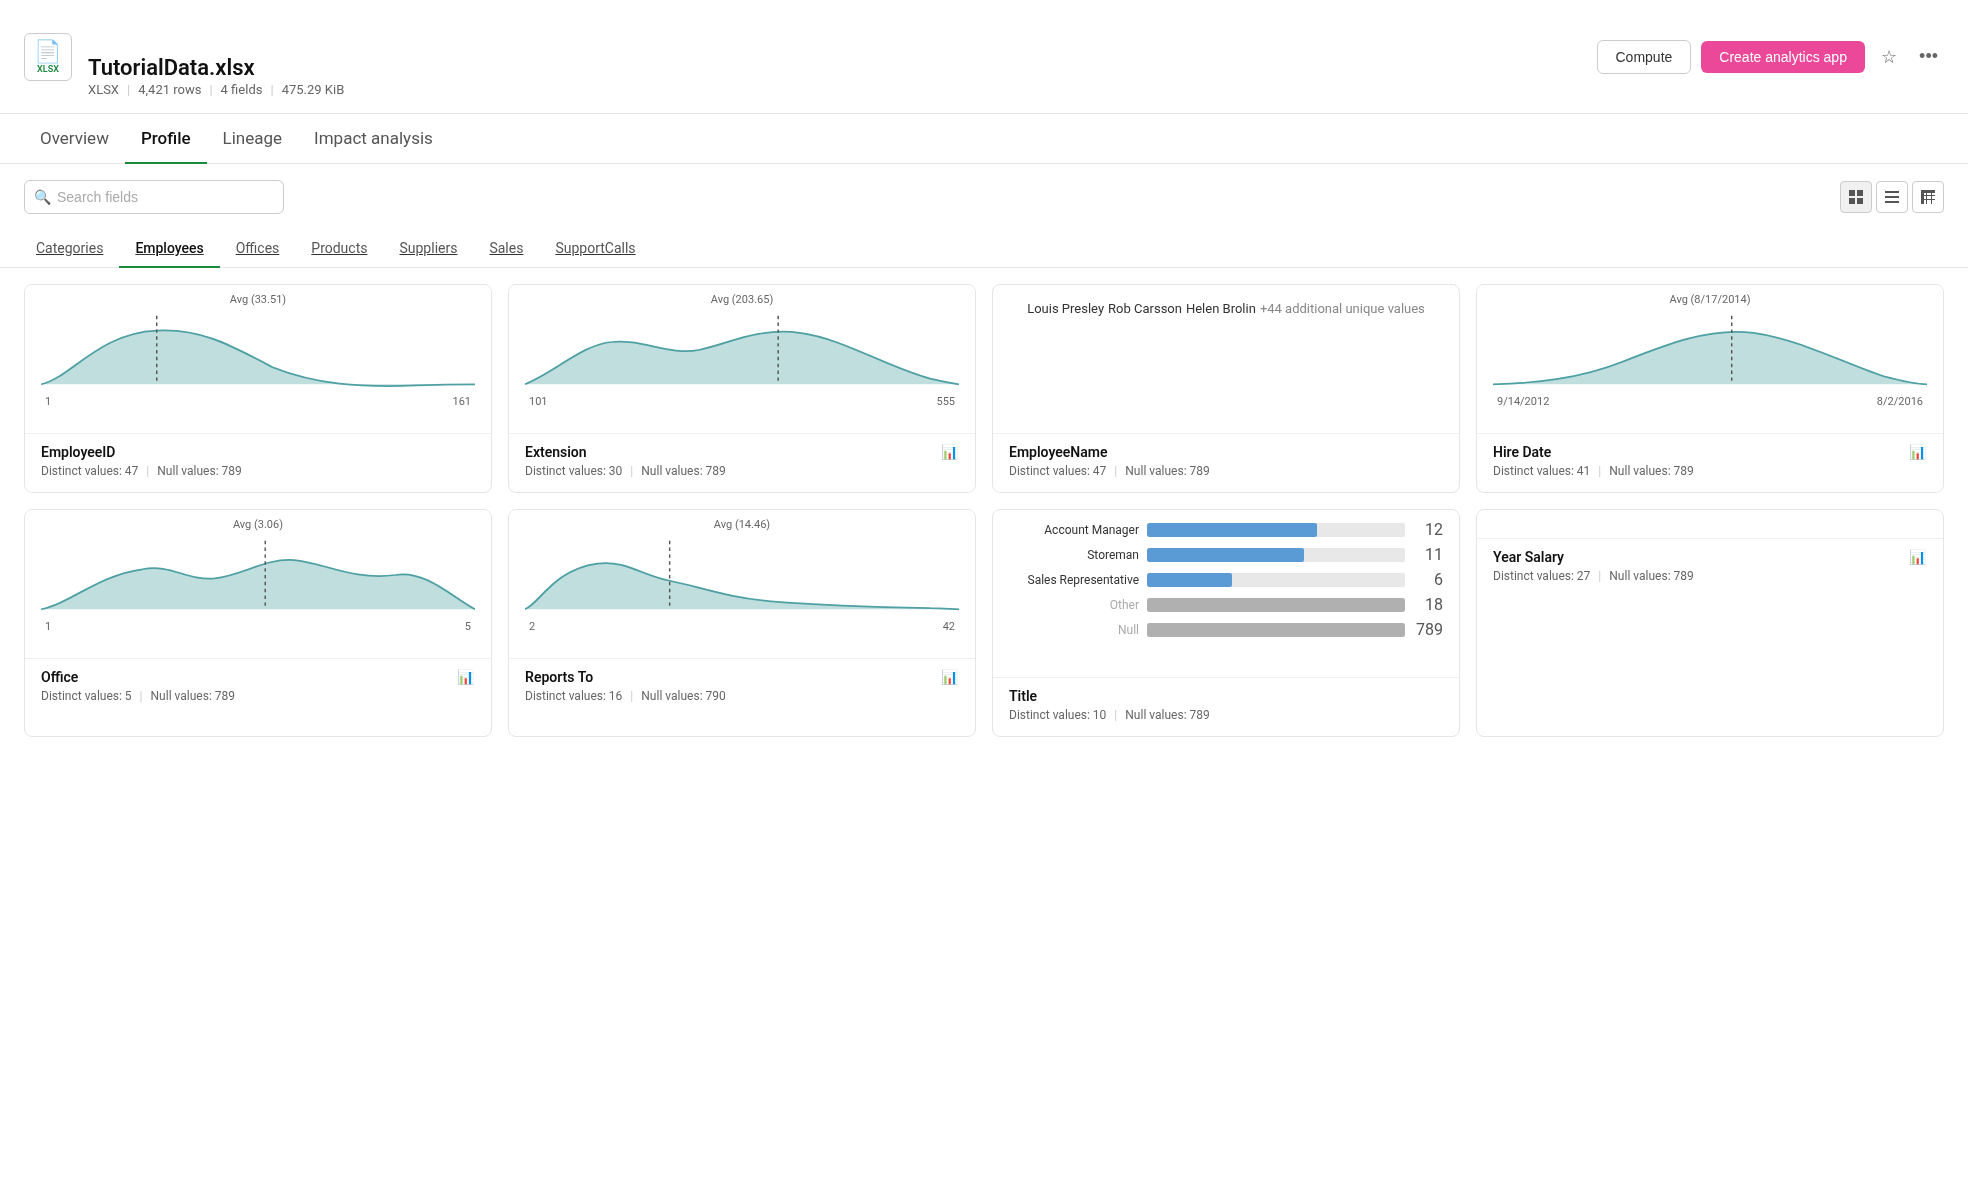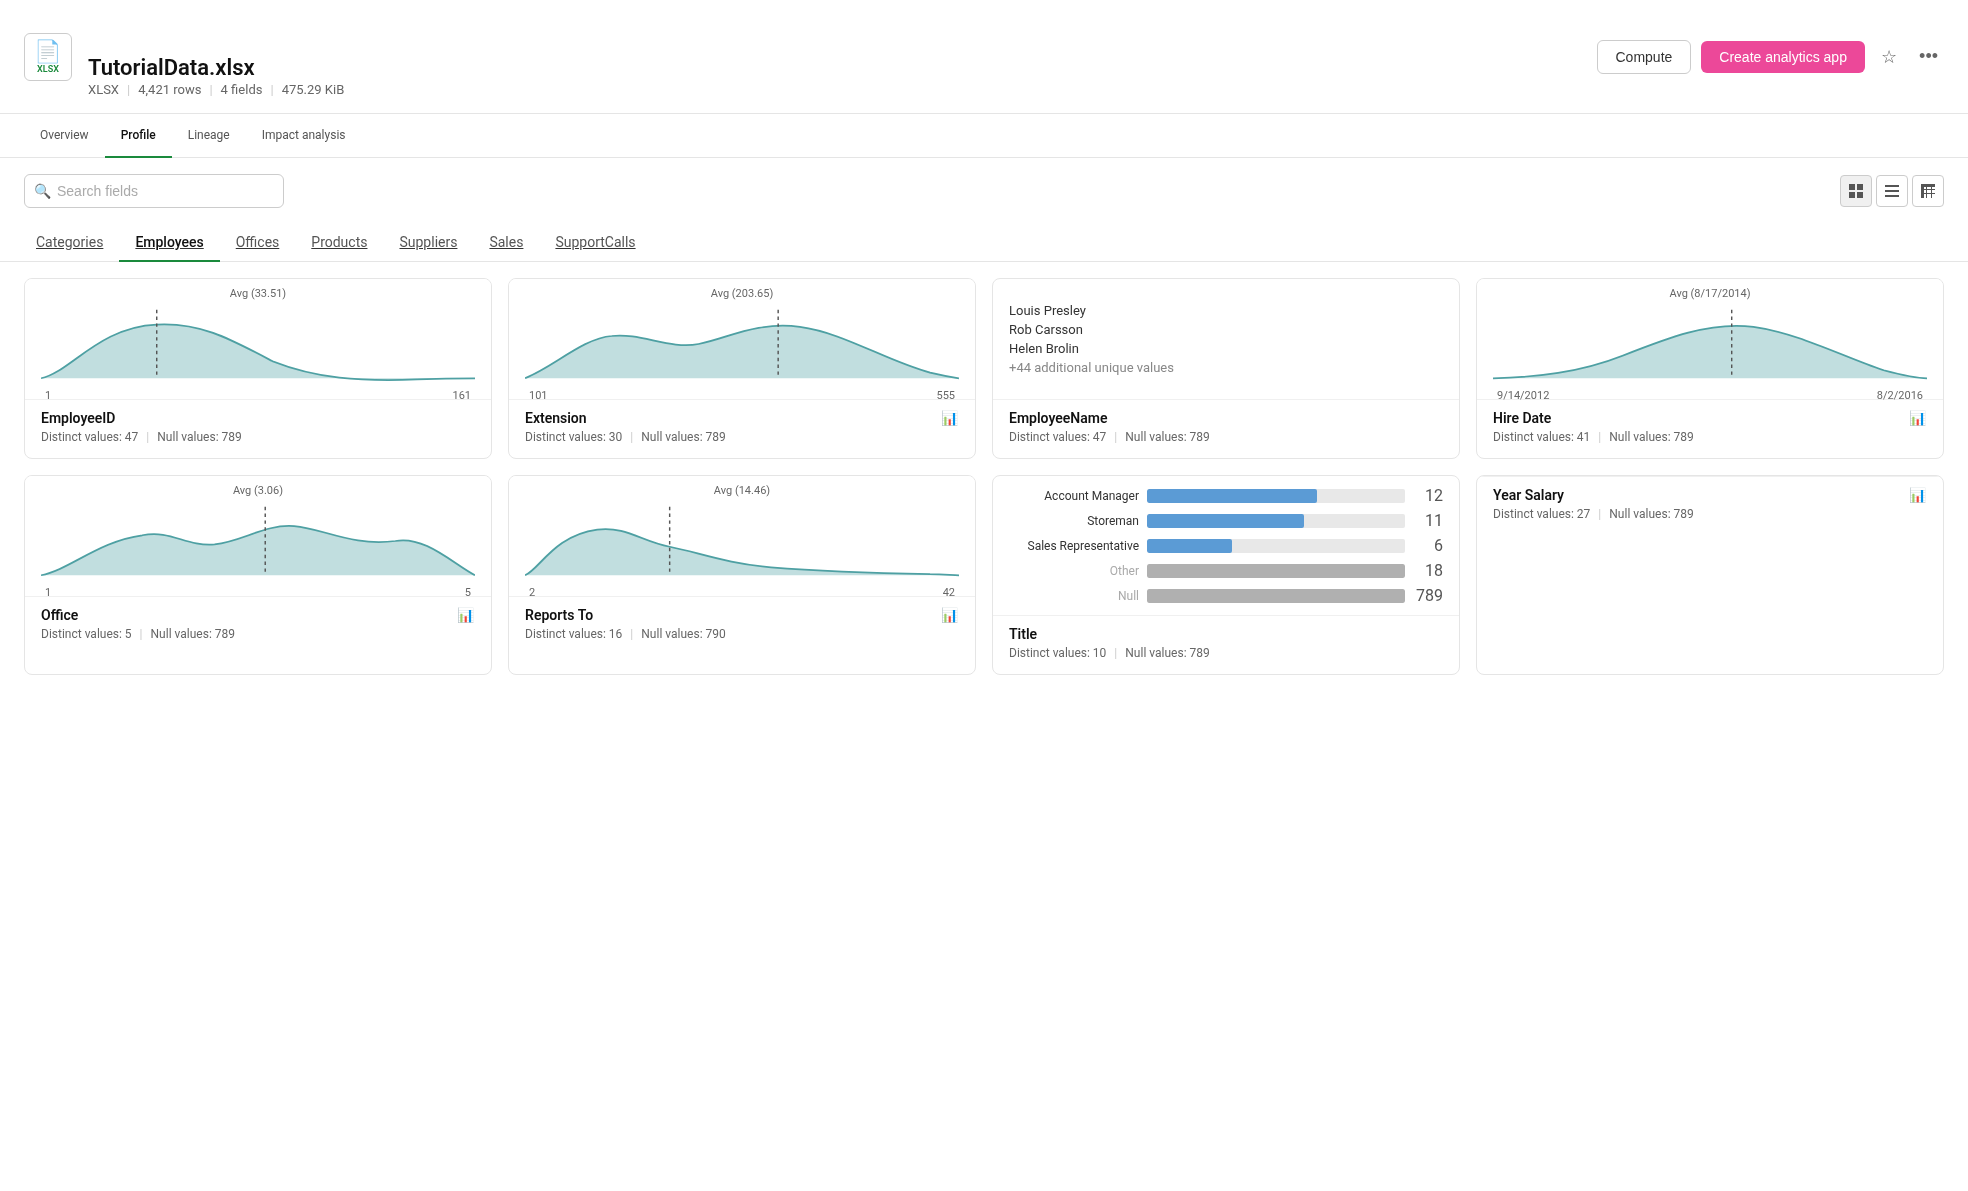--- a/index.html
+++ b/index.html
@@ -13,21 +13,21 @@
     .file-meta { display: flex; gap: 8px; color: #666; font-size: 13px; margin-top: 2px; }
     .file-meta span { }
     .file-meta .sep { color: #ccc; }
     .header-actions { display: flex; align-items: center; gap: 10px; }
     .btn-compute { padding: 8px 18px; border: 1px solid #ccc; border-radius: 6px; background: #fff; cursor: pointer; font-size: 14px; color: #333; }
     .btn-create { padding: 8px 18px; border: none; border-radius: 6px; background: #ec4899; color: #fff; cursor: pointer; font-size: 14px; font-weight: 500; }
     .btn-icon { background: none; border: none; cursor: pointer; color: #666; font-size: 18px; padding: 6px; }
 
     
     .tabs { display: flex; gap: 0; padding: 0 24px; border-bottom: 1px solid #e5e5e5; }
-    .tab { padding: 14px 16px; cursor: pointer; font-size: 12px; color: #555; border-bottom: 2px solid transparent; margin-bottom: -1px; }
+    .tab { padding: 14px 16px; cursor: pointer; font-size: 17px; color: #555; border-bottom: 2px solid transparent; margin-bottom: -1px; }
     .tab.active { color: #111; border-bottom: 2px solid #1a8a3c; font-weight: 500; }
 
     
     .toolbar { display: flex; align-items: center; justify-content: space-between; padding: 16px 24px; }
     .search-wrap { position: relative; width: 260px; }
     .search-icon { position: absolute; left: 10px; top: 50%; transform: translateY(-50%); color: #999; font-size: 14px; }
     .search-input { width: 100%; padding: 8px 4px 8px 32px; border: 1px solid #ccc; border-radius: 6px; font-size: 14px; color: #333; outline: none; }
     .search-input::placeholder { color: #aaa; }
     .view-controls { display: flex; gap: 4px; }
     .view-btn { width: 32px; height: 32px; border: 1px solid #ccc; border-radius: 4px; background: #fff; cursor: pointer; display: flex; align-items: center; justify-content: center; color: #555; }
@@ -38,29 +38,29 @@
     .cat-tab { padding: 10px 16px; cursor: pointer; font-size: 14px; color: #555; border-bottom: 2px solid transparent; margin-bottom: -1px; }
     .cat-tab.active { color: #111; border-bottom: 2px solid #1a8a3c; font-weight: 500; }
 
     
     .cards-container { padding: 16px 24px; display: grid; grid-template-columns: repeat(4, 1fr); gap: 16px; overflow-y: auto; }
     .card { border: 1px solid #e5e5e5; border-radius: 8px; overflow: hidden; background: #fff; display: flex; flex-direction: column; }
     .card-chart { height: 120px; padding: 8px 16px 0 16px; position: relative; background: #fff; }
     .card-chart-label { font-size: 11px; color: #666; text-align: center; margin-bottom: 4px; }
     .card-chart-svg { width: 100%; height: 80px; }
     .card-chart-range { display: flex; justify-content: space-between; font-size: 11px; color: #666; padding: 0 4px; margin-top: 2px; }
-    .card-info { padding: 10px 16px 14px 16px; border-top: 1px solid #f0f0f0; }
+    .card-info { padding: 10px 16px 14px 16px; border-top: 1px solid #f0f0f0; margin-top: 28px; }
     .card-title-row { display: flex; align-items: center; justify-content: space-between; }
     .card-title { font-size: 14px; font-weight: 600; color: #111; }
     .card-icon { color: #999; font-size: 14px; }
     .card-meta { margin-top: 4px; font-size: 12px; color: #666; display: flex; gap: 8px; align-items: center; }
     .card-meta .sep { color: #ccc; }
 
     
-    .card-text-content { padding: 16px; min-height: 120px; display: flex; flex-direction: column; gap: 4px; justify-content: center; }
+    .card-text-content { padding: 16px; min-height: 120px; display: flex; flex-direction: row; gap: 4px; justify-content: center; }
     .card-text-name { font-size: 13px; color: #333; }
     .card-text-more { font-size: 13px; color: #888; }
 
     
     .card-bar-content { padding: 10px 16px; min-height: 120px; display: flex; flex-direction: column; gap: 6px; justify-content: center; }
     .bar-row { display: flex; align-items: center; gap: 8px; font-size: 12px; }
     .bar-label { width: 130px; text-align: right; color: #333; }
     .bar-label.muted { color: #aaa; }
     .bar-track { flex: 1; height: 14px; background: #e8e8e8; border-radius: 2px; overflow: hidden; }
     .bar-fill { height: 100%; background: #5b9bd5; border-radius: 2px; }

